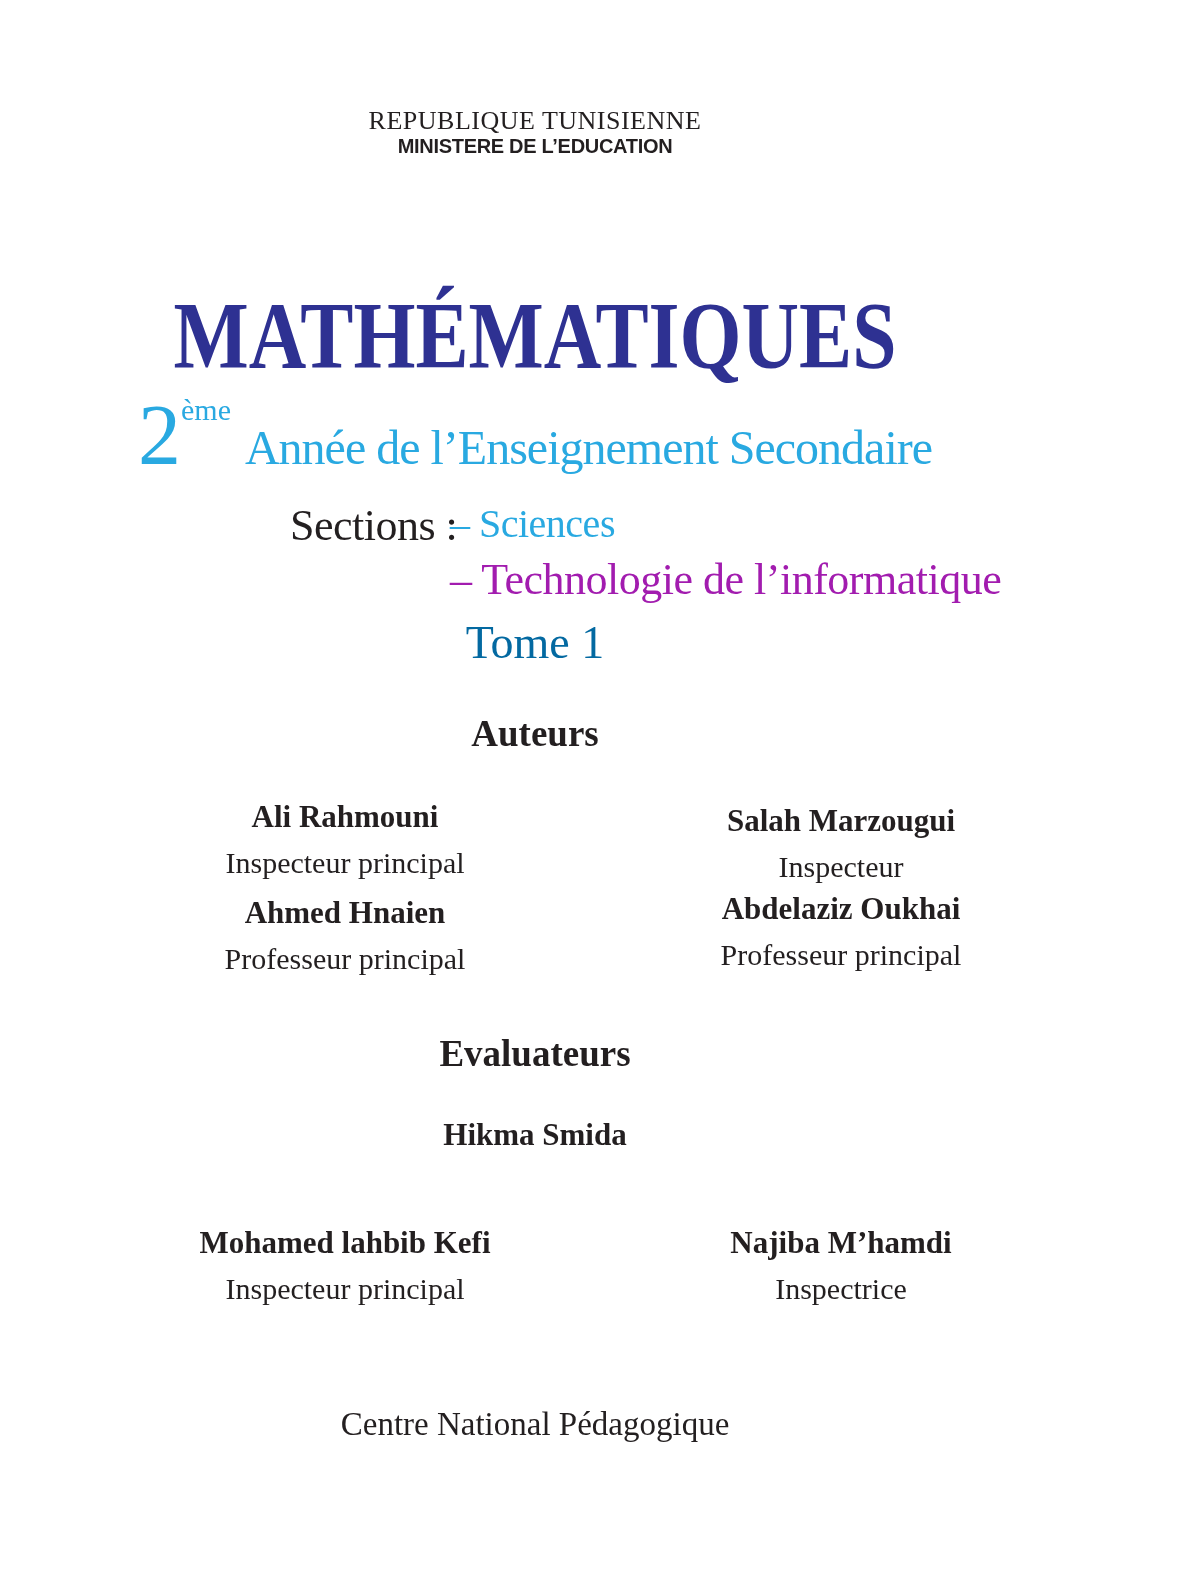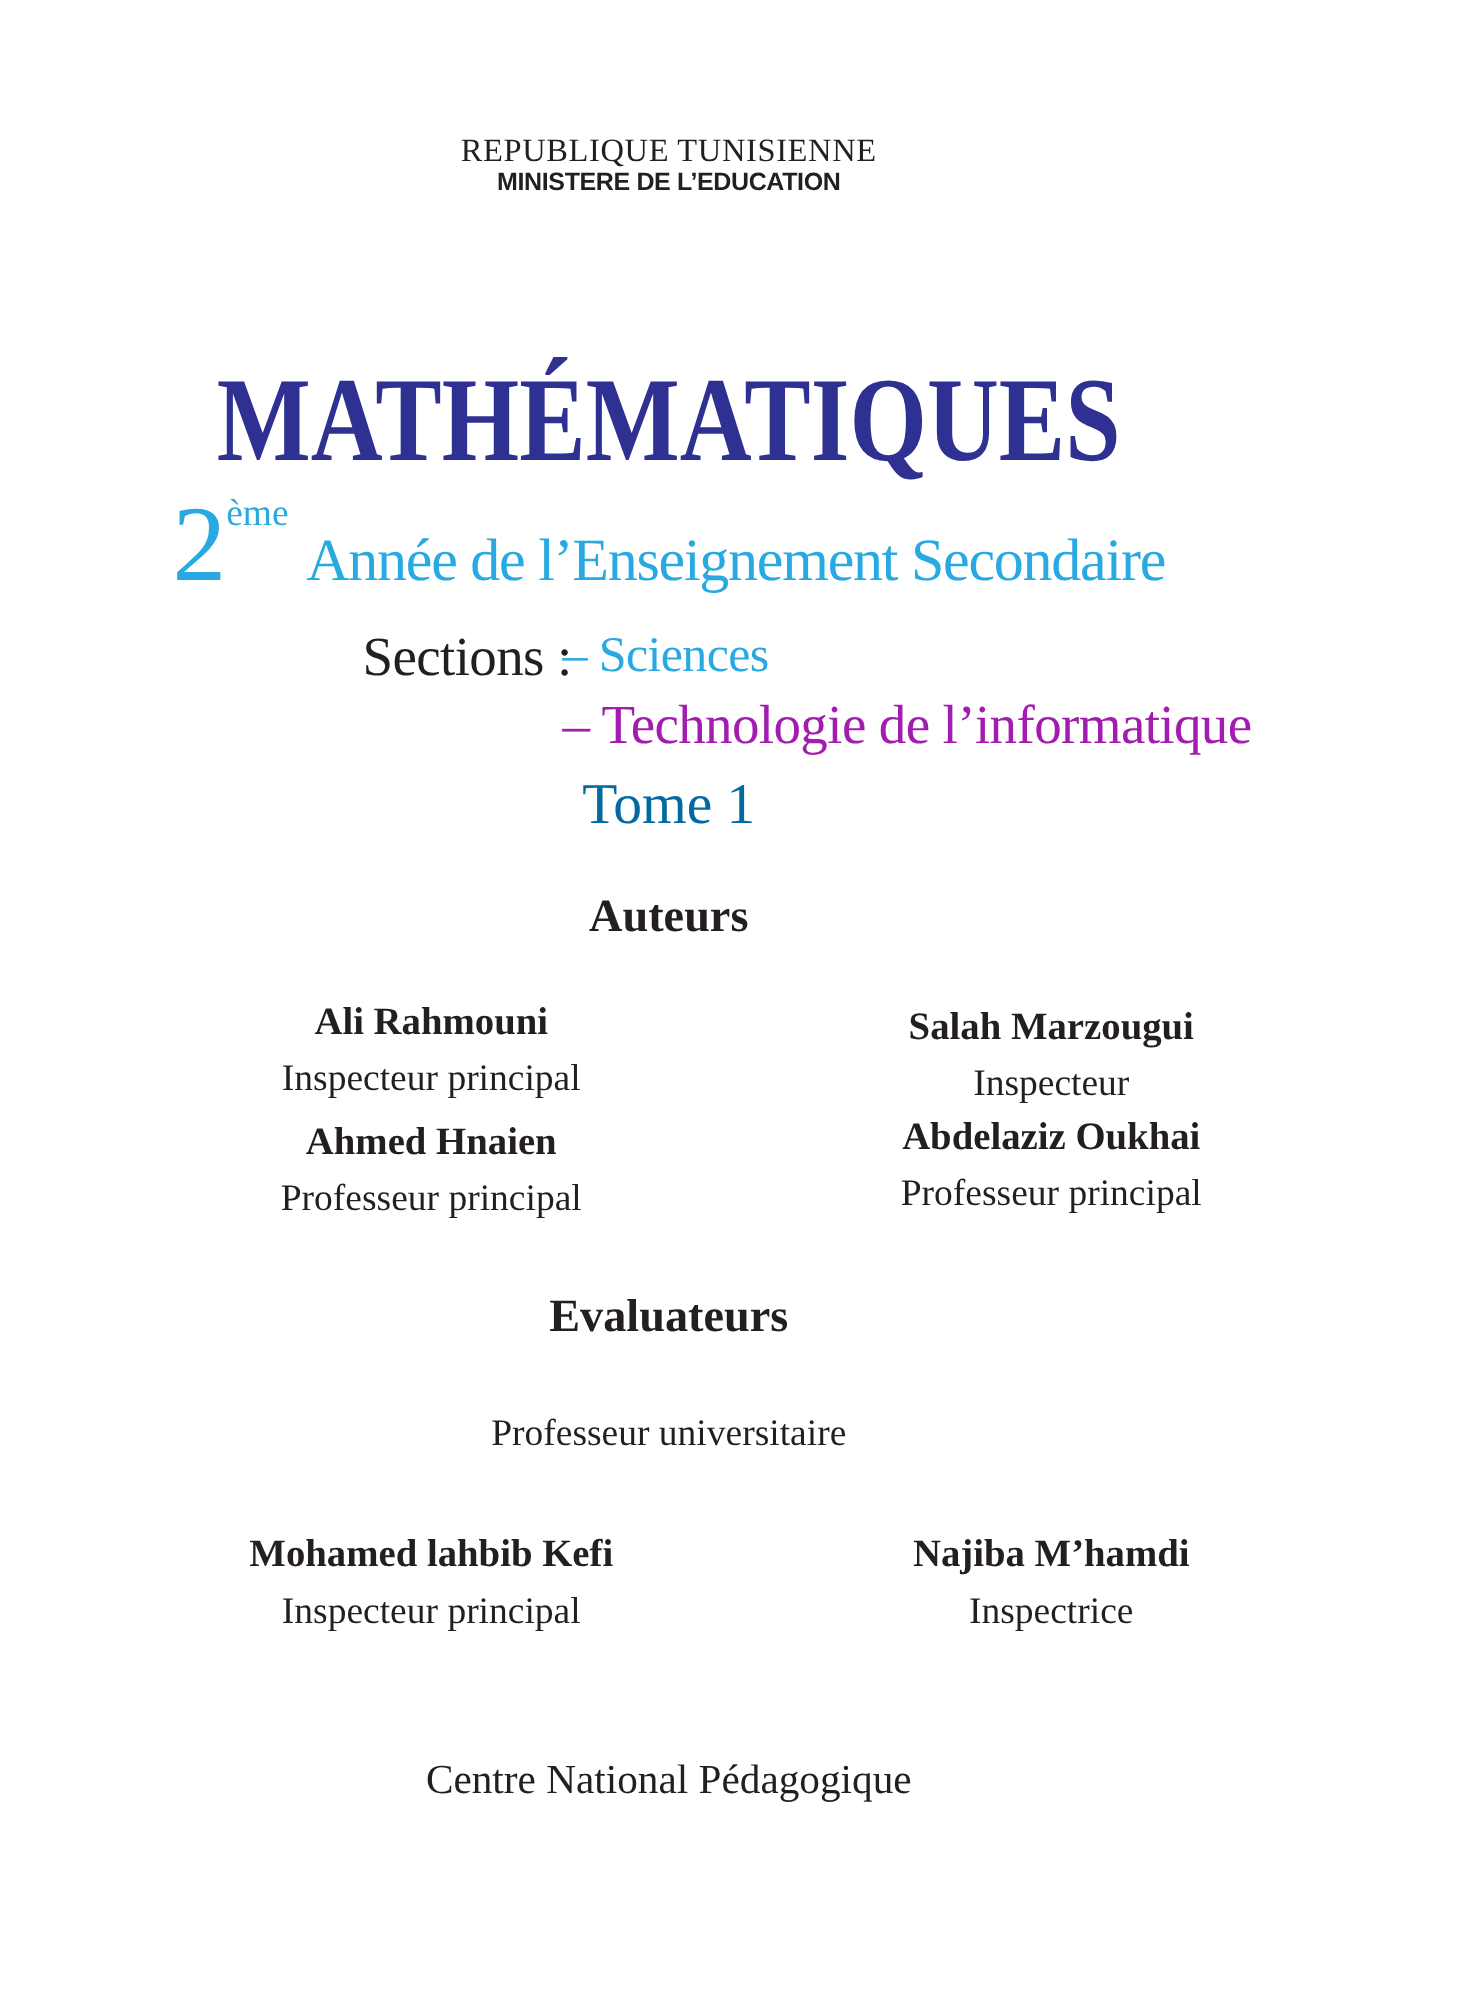--- a/index.html
+++ b/index.html
@@ -99,21 +99,21 @@
   </div>
 
   <div class="abs person col-right row-authors-2b">
     <div class="name">Abdelaziz Oukhai</div>
     <div class="role">Professeur principal</div>
   </div>
 
   <div class="abs center group-heading heading-evaluators nowrap">Evaluateurs</div>
 
   <div class="abs person row-eval-1">
-    <div class="role">Professeur universitaire</div>
+    <div class="name">Hikma Smida</div>
   </div>
 
   <div class="abs person col-left row-eval-2">
     <div class="name">Mohamed lahbib Kefi</div>
     <div class="role">Inspecteur principal</div>
   </div>
 
   <div class="abs person col-right row-eval-2">
     <div class="name">Najiba M’hamdi</div>
     <div class="role">Inspectrice</div>

